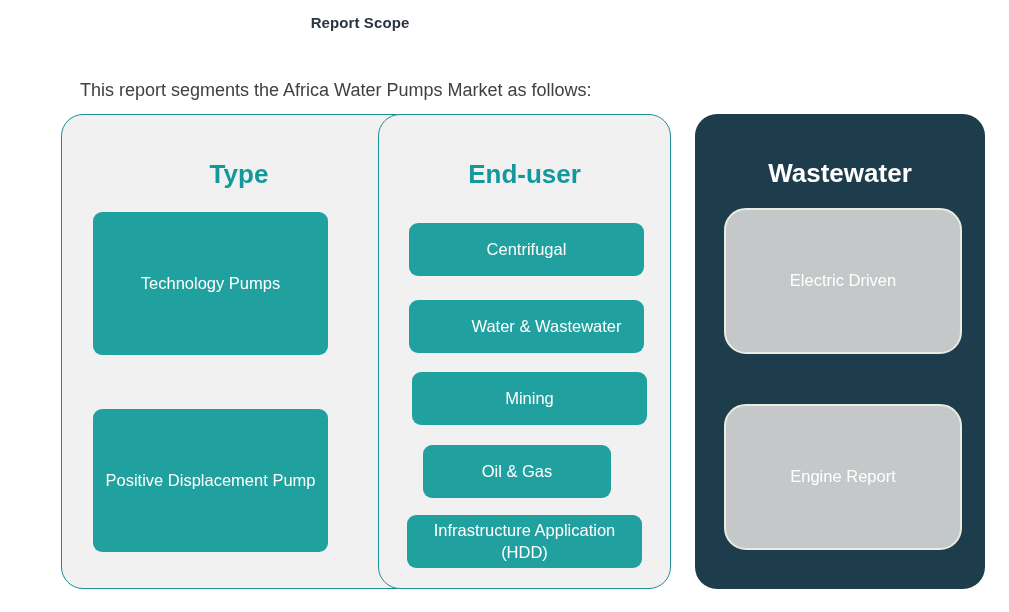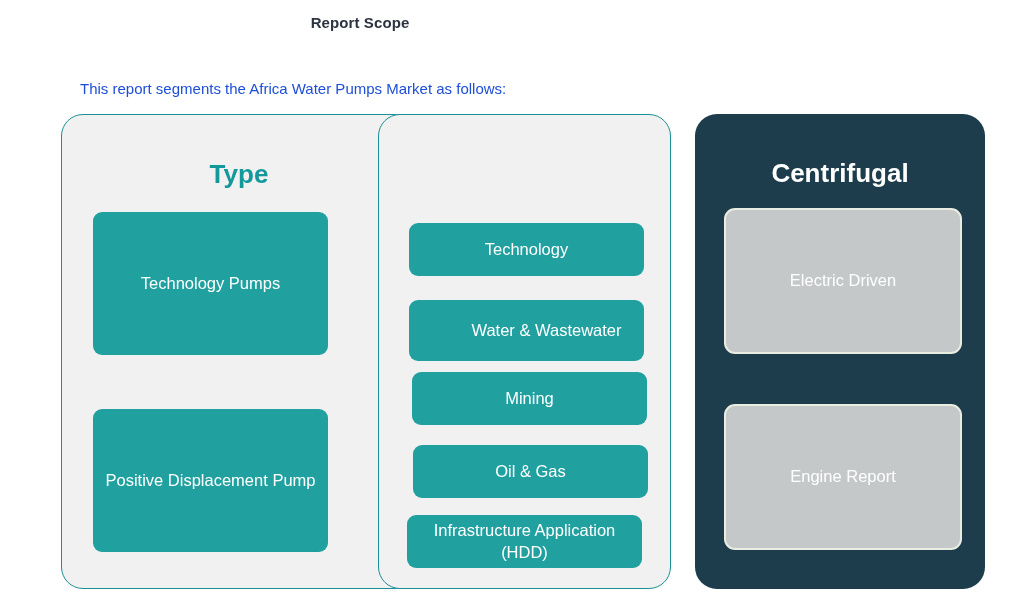--- a/index.html
+++ b/index.html
@@ -26,23 +26,23 @@
     text-align: center;
     font-size: 15px;
     font-weight: bold;
     color: #2b3440;
     letter-spacing: 0.1px;
   }
   .page-subtitle {
     position: absolute;
     left: 80px;
     top: 80px;
-    font-size: 15px;
+    font-size: 18px;
     font-weight: normal;
-    color: #1d4ed8;
+    color: #404040;
     white-space: nowrap;
   }
 
   
   .columns {
     position: absolute;
     left: 0;
     top: 0;
     width: 1009px;
     height: 612px;
@@ -92,32 +92,32 @@
     line-height: 1.28;
     color: #ffffff;
     padding: 0 8px;
   }
   .chip.teal {
     background: #21a0a0;
   }
   .chip.gray {
     background: #c5c8c9;
     border: 2.5px solid #e9ece0;
-    border-radius: 11px;
+    border-radius: 22px;
   }
 
   
   #chip-centrifugal { left: 31px; top: 97px;  width: 235px; height: 143px; }
   #chip-positive    { left: 31px; top: 294px; width: 235px; height: 143px; text-align: right; }
 
   
   #chip-agriculture { left: 30px; top: 108px; width: 235px; height: 53px; }
-  #chip-water       { left: 30px; top: 185px; width: 235px; height: 61px; padding-left: 48px; }
+  #chip-water       { left: 30px; top: 185px; width: 235px; height: 53px; padding-left: 48px; }
   #chip-mining      { left: 33px; top: 257px; width: 235px; height: 53px; }
-  #chip-oilgas      { left: 34px; top: 330px; width: 235px; height: 53px; text-align: center; }
+  #chip-oilgas      { left: 44px; top: 330px; width: 188px; height: 53px; text-align: center; }
   #chip-infra       { left: 28px; top: 400px; width: 235px; height: 53px; }
 
   
   #chip-electric { left: 29px; top: 94px;  width: 238px; height: 146px; }
   #chip-engine   { left: 29px; top: 290px; width: 238px; height: 146px; }
 </style>
 </head>
 <body>
 
 <div>
@@ -130,34 +130,35 @@
 
     <div class="seg-card light" id="card-type">
       <div class="seg-heading teal">Type</div>
 
       <div class="chip teal" id="chip-centrifugal">Technology Pumps</div>
 
       <div class="chip teal" id="chip-positive">Positive Displacement Pump</div>
     </div>
 
     <div class="seg-card light" id="card-enduser">
+      <div class="seg-heading teal">End-user</div>
 
-      <div class="chip teal" id="chip-agriculture">Technology</div>
+      <div class="chip teal" id="chip-agriculture">Centrifugal</div>
 
       <div class="chip teal" id="chip-water">Water &amp; Wastewater</div>
 
       <div class="chip teal" id="chip-mining">Mining</div>
 
       <div class="chip teal" id="chip-oilgas">Oil &amp; Gas</div>
 
       <div class="chip teal" id="chip-infra">Infrastructure Application (HDD)</div>
     </div>
 
     <div class="seg-card dark" id="card-tech">
-      <div class="seg-heading white">Centrifugal</div>
+      <div class="seg-heading white">Wastewater</div>
 
       <div class="chip gray" id="chip-electric">Electric Driven</div>
 
       <div class="chip gray" id="chip-engine">Engine Report</div>
     </div>
 
   </div>
 </div>
 
 </body></html>

